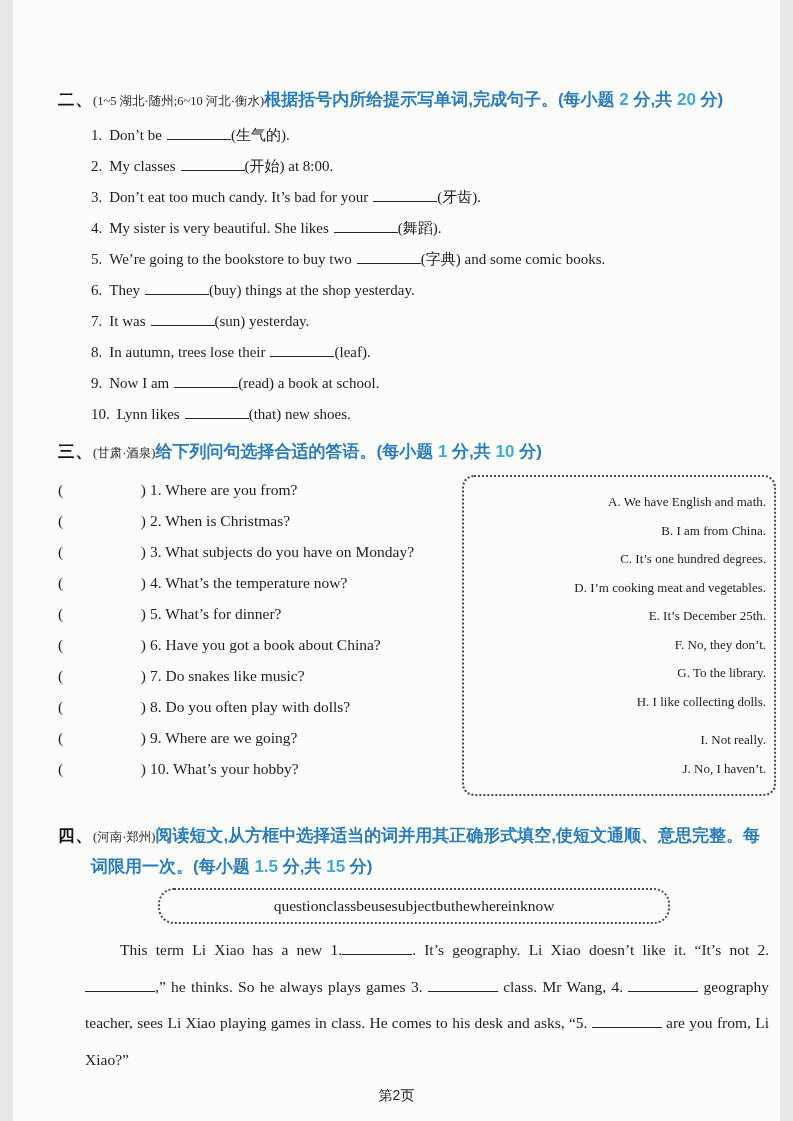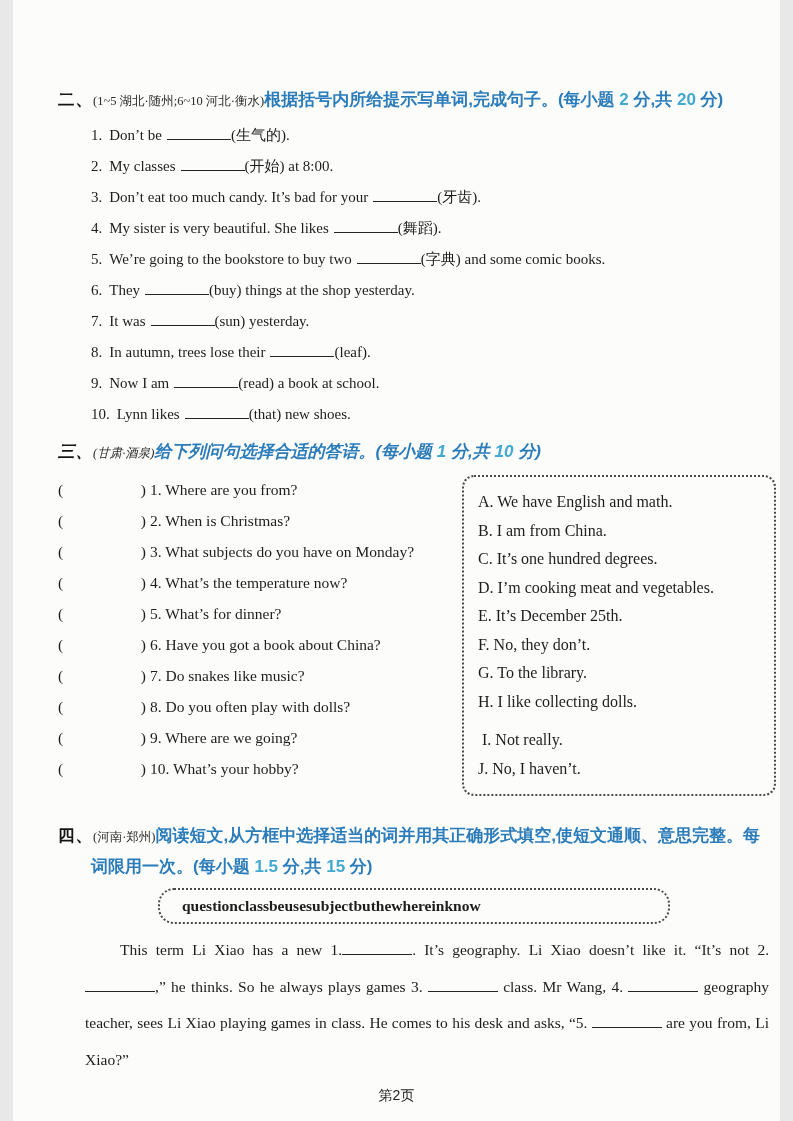--- a/index.html
+++ b/index.html
@@ -62,36 +62,36 @@
     width: 88px;
     justify-content: space-between;
     margin-right: 4px;
   }
   .answers-box {
     flex: none;
     width: 314px;
     border: 2px dotted #4a4a4a;
     border-radius: 12px;
     padding: 11px 8px 11px 14px;
-    font-size: 16px;
+    font-size: 13px;
     margin-top: 1px;
+    text-align: right;
   }
   .answer-row { height: 28.5px; line-height: 28.5px; white-space: nowrap; }
   
   .sec4-header { margin-top: 24px; }
   .wordbank {
     margin: 6px 0 0 100px;
     width: 512px;
     border: 2px dotted #4a4a4a;
     border-radius: 16px;
     padding: 7px 22px;
     display: flex;
-    justify-content: flex-start;
+    justify-content: center;
     font-size: 15.5px;
-    font-weight: bold;
   }
   .passage {
     margin: 8px 0 0 27px;
     width: 684px;
     font-size: 15.5px;
     line-height: 36.5px;
     text-align: justify;
     text-indent: 35px;
   }
   .pblank {
@@ -127,21 +127,21 @@
       <div class="fill-row"><span class="q-num">3.</span><span>Don’t eat too much candy. It’s bad for your</span><span class="blank"></span><span>(牙齿).</span></div>
       <div class="fill-row"><span class="q-num">4.</span><span>My sister is very beautiful. She likes</span><span class="blank"></span><span>(舞蹈).</span></div>
       <div class="fill-row"><span class="q-num">5.</span><span>We’re going to the bookstore to buy two</span><span class="blank"></span><span>(字典) and some comic books.</span></div>
       <div class="fill-row"><span class="q-num">6.</span><span>They</span><span class="blank"></span><span>(buy) things at the shop yesterday.</span></div>
       <div class="fill-row"><span class="q-num">7.</span><span>It was</span><span class="blank"></span><span>(sun) yesterday.</span></div>
       <div class="fill-row"><span class="q-num">8.</span><span>In autumn, trees lose their</span><span class="blank"></span><span>(leaf).</span></div>
       <div class="fill-row"><span class="q-num">9.</span><span>Now I am</span><span class="blank"></span><span>(read) a book at school.</span></div>
       <div class="fill-row"><span class="q-num">10.</span><span>Lynn likes</span><span class="blank"></span><span>(that) new shoes.</span></div>
     </div>
 
-    <div class="sec-header" style="margin-top:6px;font-style:italic;">
+    <div class="sec-header" style="margin-top:6px;">
       <span class="sec-label">三、</span><span class="sec-source">(甘肃·酒泉)</span><span class="sec-title">给下列问句选择合适的答语。</span><span class="sec-score"><span>(每小题 </span><span class="score-num">1</span><span> 分,共 </span><span class="score-num">10</span><span> 分)</span></span>
     </div>
 
     <div class="sec3-body">
       <div class="sec3-questions">
         <div class="q3-row"><span class="paren-pair">
               <span>(</span>
               <span>)</span>
             </span><span>1. Where are you from?</span></div>
         <div class="q3-row"><span class="paren-pair">

